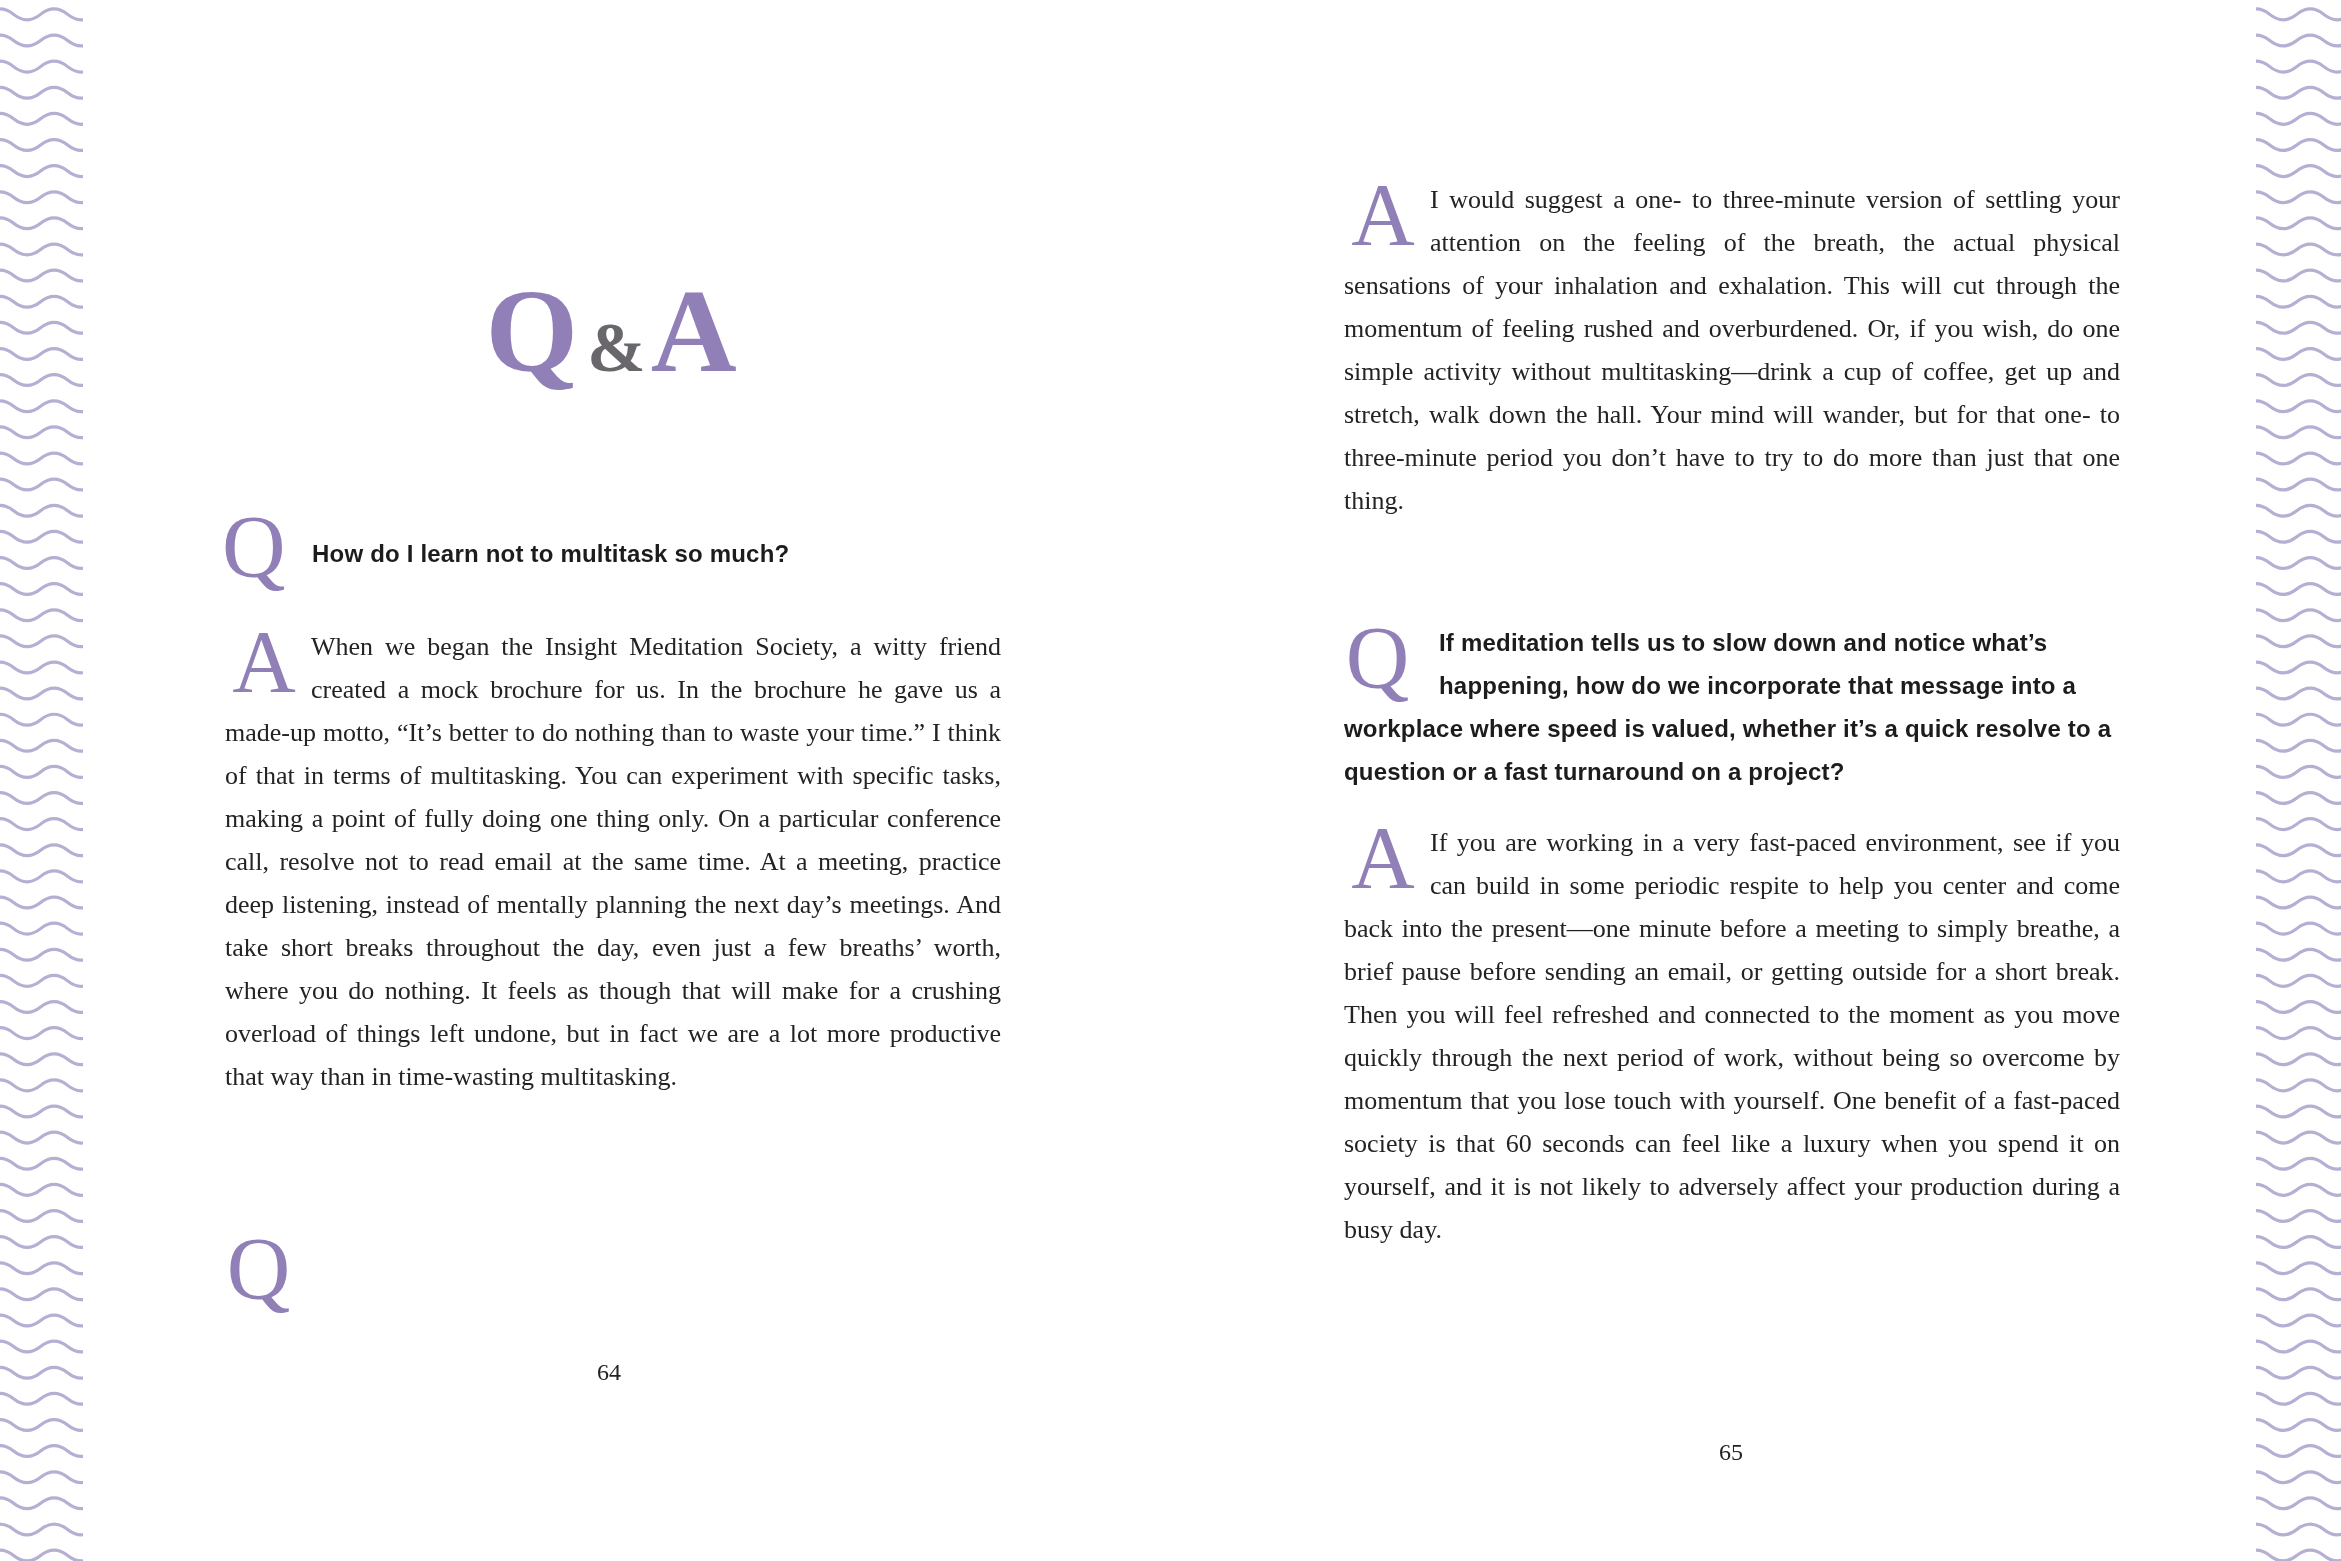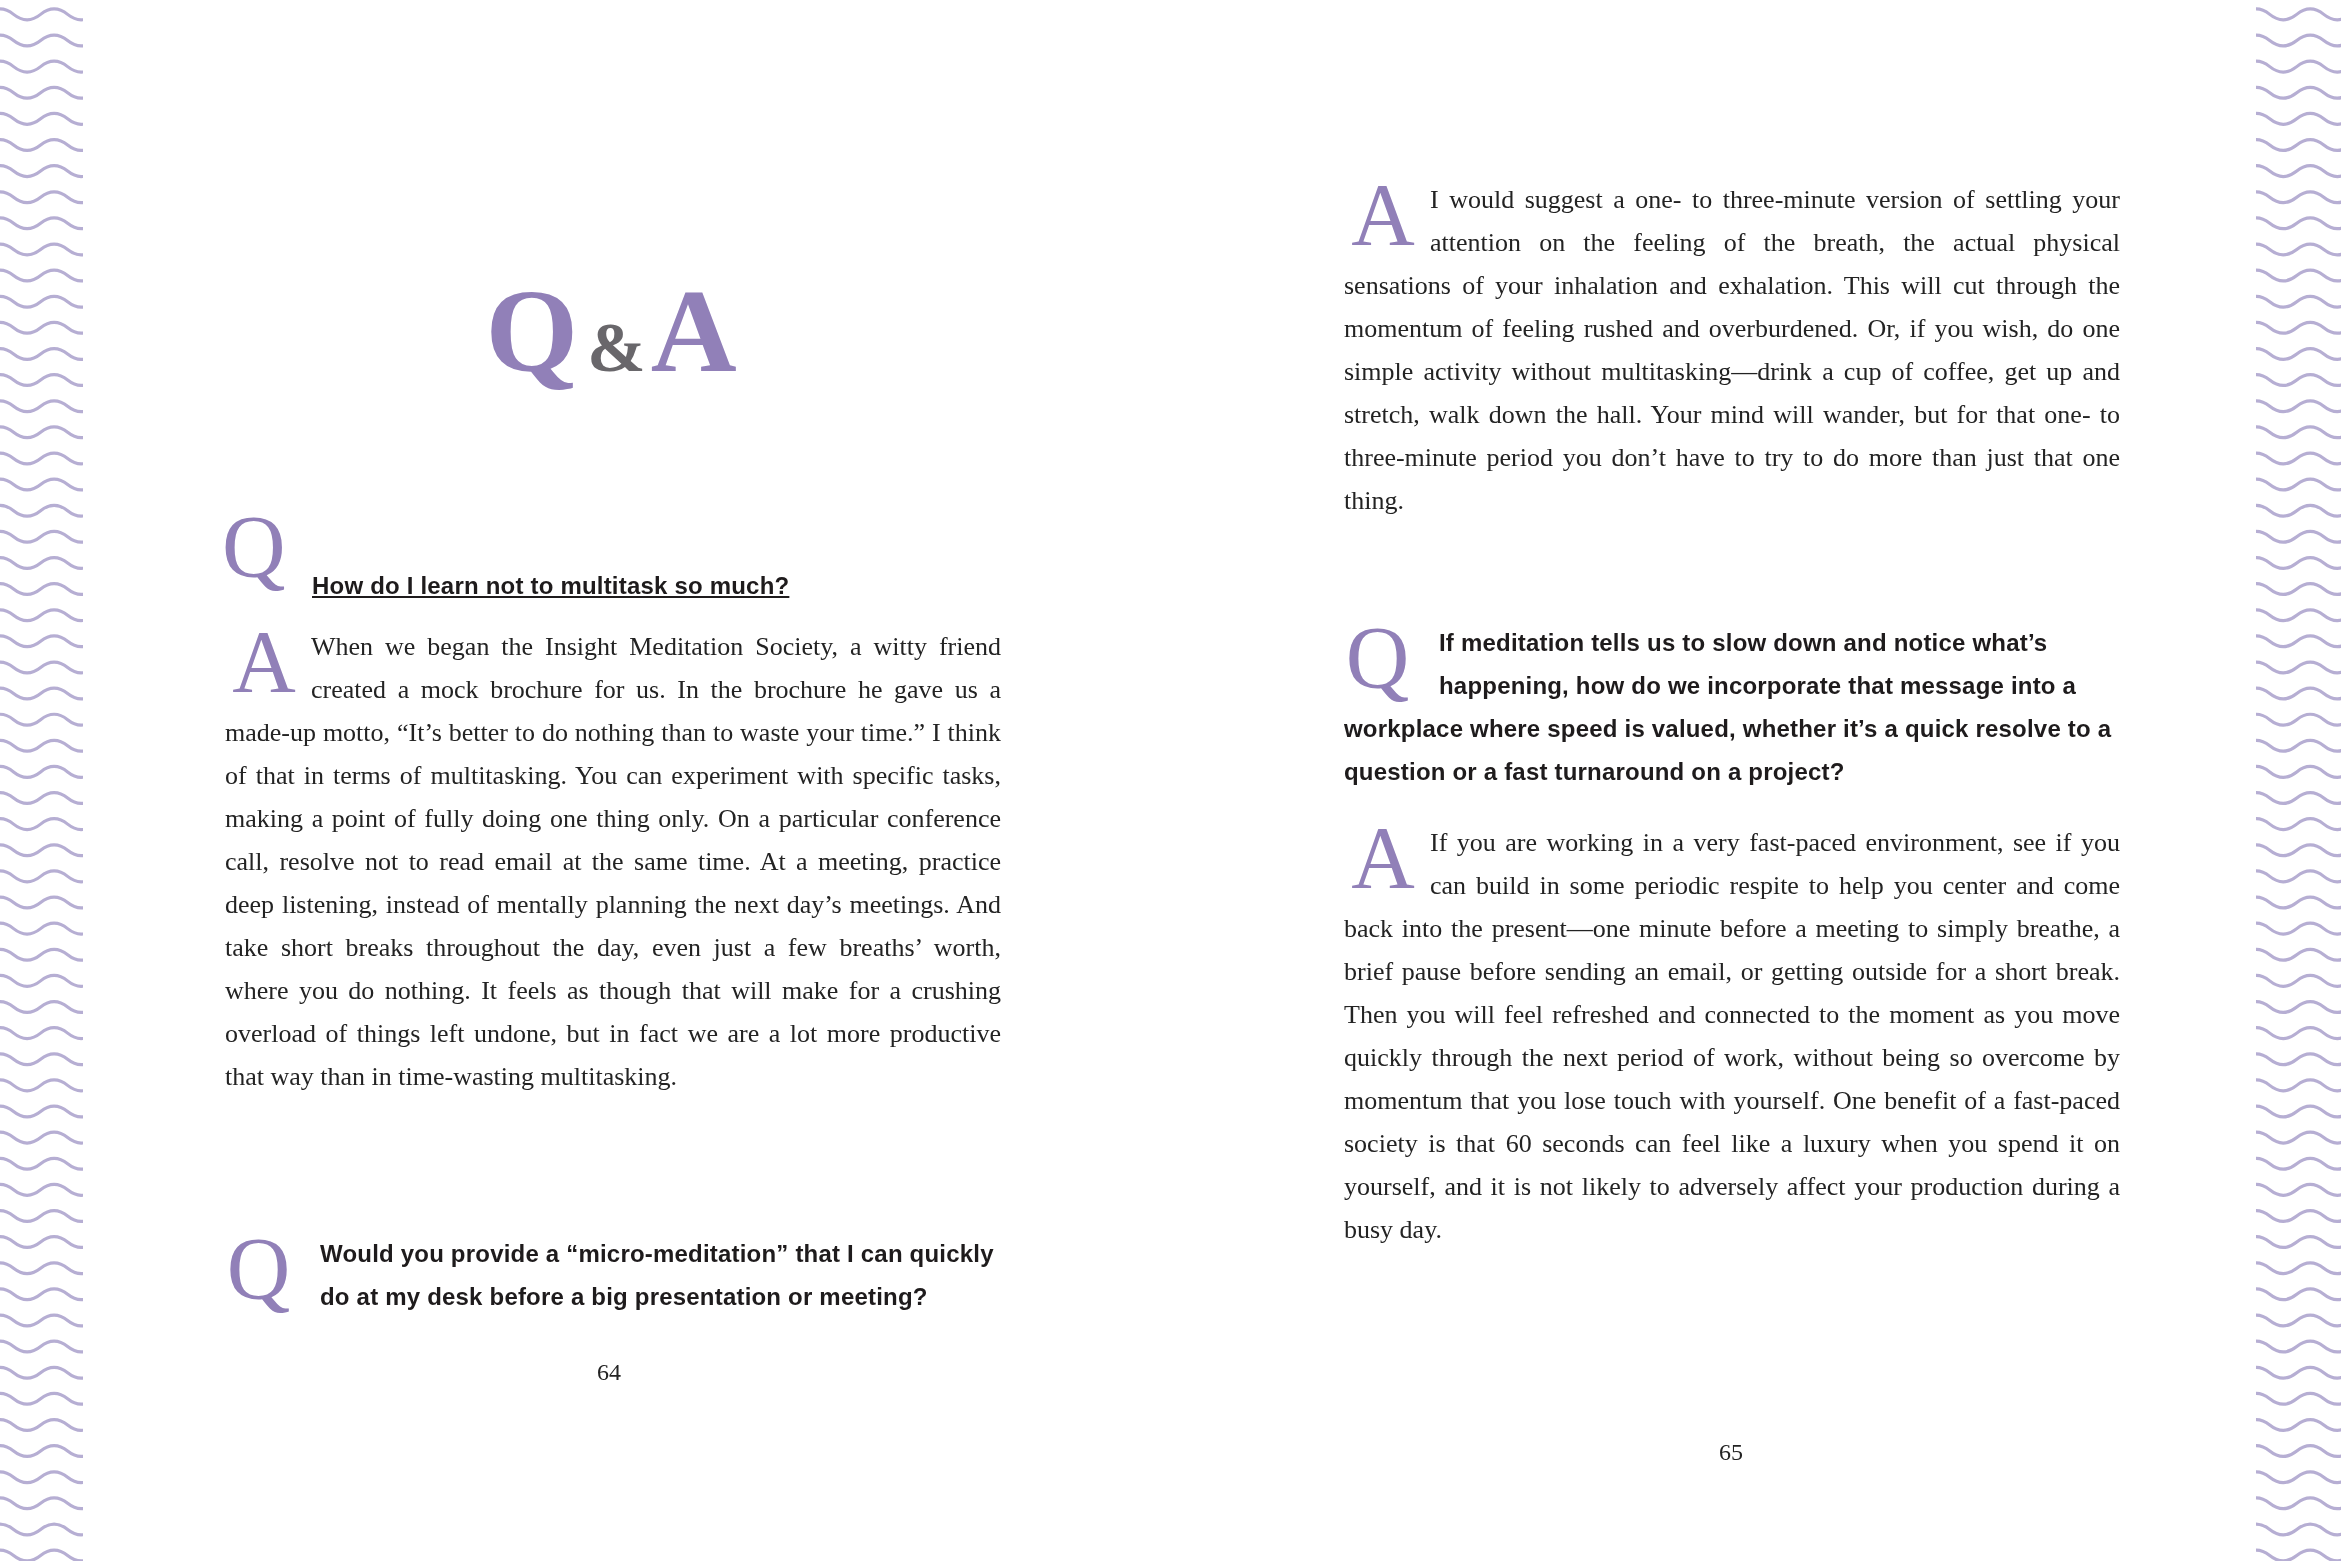--- a/index.html
+++ b/index.html
@@ -40,21 +40,21 @@
     float:left;color:var(--accent,#9180b8);
     font-family:"Liberation Serif", serif;font-weight:400;
     font-size:88px;line-height:74px;height:85px;overflow:visible;
   }
   .dropcap.a-cap{width:86px;padding-left:7.2px;box-sizing:border-box;}
   .dropcap.q-cap{width:95px;padding-left:1.8px;box-sizing:border-box;}
 
   
   #q1-mark{left:222px;top:510px;font-size:88px;line-height:74px;
     color:var(--accent,#9180b8);font-family:"Liberation Serif",serif;}
-  #q1-text{left:312px;top:564px;width:576px;text-decoration:underline;}
+  #q1-text{left:312px;top:532px;width:576px;}
 
   .page-number{
     font-size:24px;line-height:27px;color:var(--text,#232323);
     width:108px;text-align:center;
   }
   #pagenum-left{left:555px;top:1359px;}
   #pagenum-right{left:1677px;top:1439px;}
 </style>
 </head>
 <body style="--accent: #9180b8; --amp: #69676b; --wave-border: #b6aed3; --wave-underline: #9b8cc2; --text: #232323;">
@@ -194,21 +194,21 @@
     </svg>
 
   <span id="q1-mark" class="abs">Q</span>
   <div id="q1-text" class="abs q-para">How do I learn not to multitask so much?</div>
 
   <p class="abs para" style="left:225px;top:625px;">
     <span class="dropcap a-cap">A</span><span>When we began the Insight Meditation Society, a witty friend created a mock brochure for us. In the brochure he gave us a made-up motto, “It’s better to do nothing than to waste your time.” I think of that in terms of multitasking. You can experiment with specific tasks, making a point of fully doing one thing only. On a particular conference call, resolve not to read email at the same time. At a meeting, practice deep listening, instead of mentally planning the next day’s meetings. And take short breaks throughout the day, even just a few breaths’ worth, where you do nothing. It feels as though that will make for a crushing overload of things left undone, but in fact we are a lot more productive that way than in time-wasting multitasking.</span>
   </p>
 
   <p class="abs para q-para" style="left:225px;top:1232px;">
-    <span class="dropcap q-cap">Q</span><span>Would you provide a “micro-meditation” that I can quickly do at my desk before a big presentation or meeting?</span>
+    <span class="dropcap q-cap">Q</span>
   </p>
 
   <div id="pagenum-left" class="abs page-number">64</div>
 </section>
 
 <section>
 
   <p class="abs para" style="left:1344px;top:178px;">
     <span class="dropcap a-cap">A</span><span>I would suggest a one- to three-minute version of settling your attention on the feeling of the breath, the actual physical sensations of your inhalation and exhalation. This will cut through the momentum of feeling rushed and overburdened. Or, if you wish, do one simple activity without multitasking—drink a cup of coffee, get up and stretch, walk down the hall. Your mind will wander, but for that one- to three-minute period you don’t have to try to do more than just that one thing.</span>
   </p>

